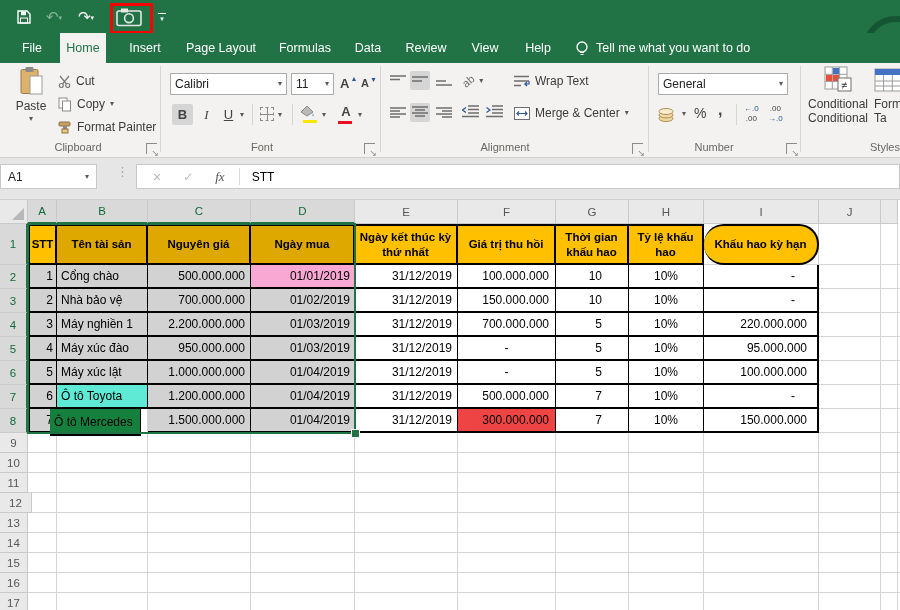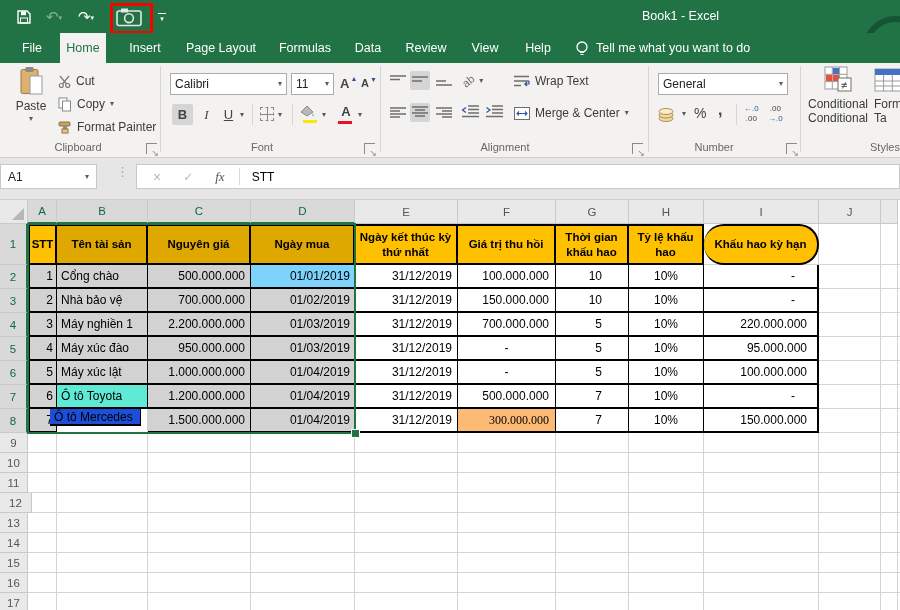--- a/index.html
+++ b/index.html
@@ -76,21 +76,20 @@
         <rect x="5" y="1.5" width="7" height="4" fill="#e6e6e6"></rect>
         <rect x="1" y="4" width="24" height="14.5" rx="2" fill="none" stroke="#e6e6e6" stroke-width="1.6"></rect>
         <circle cx="13" cy="11.2" r="4.4" fill="none" stroke="#e6e6e6" stroke-width="1.6"></circle>
       </svg>
     </div>
     <div style="position:absolute;left:110px;top:3px;width:37px;height:25px;border:3px solid #fa0000;"></div>
     <div class="qat" style="left:155px;width:14px;flex-direction:column;gap:1px;">
       <span style="display:block;width:8px;height:1px;background:#fff;"></span>
         <span class="wcaret">▾</span>
     </div>
-    <span class="title-text" style="left:642px;">Book1  -  Excel</span>
     <div id="watermark">↖</div>
     <div id="watermark-dot"></div>
   </div>
 
   <div id="tabrow">
     <span class="tab" style="left:14px;width:36px;">File</span>
     <span class="tab selected" style="left:60px;width:46px;">Home</span>
     <span class="tab" style="left:120px;width:50px;">Insert</span>
     <span class="tab" style="left:180px;width:82px;">Page Layout</span>
     <span class="tab" style="left:274px;width:62px;">Formulas</span>
@@ -372,21 +371,21 @@
       <div class="tcell thead" style="left: 148px; top: 224px; width: 103px; height: 41px; position: absolute; box-sizing: border-box; background: rgb(223, 168, 0); border-top: 2px solid rgb(0, 0, 0); border-bottom: 2px solid rgb(0, 0, 0); border-right: 2px solid rgb(0, 0, 0);">Nguyên giá</div>
       <div class="tcell thead" style="left: 251px; top: 224px; width: 104px; height: 41px; position: absolute; box-sizing: border-box; background: rgb(223, 168, 0); border-top: 2px solid rgb(0, 0, 0); border-bottom: 2px solid rgb(0, 0, 0); border-right: 2px solid rgb(0, 0, 0);">Ngày mua</div>
       <div class="tcell thead" style="left: 355px; top: 224px; width: 103px; height: 41px; position: absolute; box-sizing: border-box; background: rgb(255, 192, 0); border-top: 2px solid rgb(0, 0, 0); border-bottom: 2px solid rgb(0, 0, 0); border-right: 2px solid rgb(0, 0, 0);">Ngày kết thúc kỳ thứ nhất</div>
       <div class="tcell thead" style="left: 458px; top: 224px; width: 98px; height: 41px; position: absolute; box-sizing: border-box; background: rgb(255, 192, 0); border-top: 2px solid rgb(0, 0, 0); border-bottom: 2px solid rgb(0, 0, 0); border-right: 2px solid rgb(0, 0, 0);">Giá trị thu hồi</div>
       <div class="tcell thead" style="left: 556px; top: 224px; width: 73px; height: 41px; position: absolute; box-sizing: border-box; background: rgb(255, 192, 0); border-top: 2px solid rgb(0, 0, 0); border-bottom: 2px solid rgb(0, 0, 0); border-right: 2px solid rgb(0, 0, 0);">Thời gian khấu hao</div>
       <div class="tcell thead" style="left: 629px; top: 224px; width: 75px; height: 41px; position: absolute; box-sizing: border-box; background: rgb(255, 192, 0); border-top: 2px solid rgb(0, 0, 0); border-bottom: 2px solid rgb(0, 0, 0); border-right: 2px solid rgb(0, 0, 0);">Tỷ lệ khấu hao</div>
       <div class="tcell thead" style="left: 704px; top: 224px; width: 115px; height: 41px; position: absolute; box-sizing: border-box; background: rgb(255, 192, 0); border-top: 2px solid rgb(0, 0, 0); border-bottom: 2px solid rgb(0, 0, 0); border-right: 2px solid rgb(0, 0, 0); border-radius: 20px;">Khấu hao kỳ hạn</div>
       <div class="tcell a-r p3" style="left: 28px; top: 265px; width: 29px; height: 24px; position: absolute; box-sizing: border-box; background: rgb(210, 210, 210); border-bottom: 2px solid rgb(0, 0, 0); border-right: 1px solid rgb(0, 0, 0); border-left: 2px solid rgb(0, 0, 0);">1</div>
       <div class="tcell a-l" style="left: 57px; top: 265px; width: 91px; height: 24px; position: absolute; box-sizing: border-box; background: rgb(210, 210, 210); border-bottom: 2px solid rgb(0, 0, 0); border-right: 1px solid rgb(0, 0, 0);">Cổng chào</div>
       <div class="tcell a-r p5" style="left: 148px; top: 265px; width: 103px; height: 24px; position: absolute; box-sizing: border-box; background: rgb(210, 210, 210); border-bottom: 2px solid rgb(0, 0, 0); border-right: 1px solid rgb(0, 0, 0);">500.000.000</div>
-      <div class="tcell a-r p4" style="left: 251px; top: 265px; width: 104px; height: 24px; position: absolute; box-sizing: border-box; background: #7dd3fc; border-bottom: 2px solid rgb(0, 0, 0); border-right: 1px solid rgb(0, 0, 0);">01/01/2019</div>
+      <div class="tcell a-r p4" style="left: 251px; top: 265px; width: 104px; height: 24px; position: absolute; box-sizing: border-box; background: #f9a8d4; border-bottom: 2px solid rgb(0, 0, 0); border-right: 1px solid rgb(0, 0, 0);">01/01/2019</div>
       <div class="tcell a-r p5" style="left: 355px; top: 265px; width: 103px; height: 24px; position: absolute; box-sizing: border-box; background: rgb(255, 255, 255); border-bottom: 2px solid rgb(0, 0, 0); border-right: 1px solid rgb(0, 0, 0);">31/12/2019</div>
       <div class="tcell a-r p6" style="left: 458px; top: 265px; width: 98px; height: 24px; position: absolute; box-sizing: border-box; background: rgb(255, 255, 255); border-bottom: 2px solid rgb(0, 0, 0); border-right: 1px solid rgb(0, 0, 0);">100.000.000</div>
       <div class="tcell a-r p26" style="left: 556px; top: 265px; width: 73px; height: 24px; position: absolute; box-sizing: border-box; background: rgb(255, 255, 255); border-bottom: 2px solid rgb(0, 0, 0); border-right: 1px solid rgb(0, 0, 0);">10</div>
       <div class="tcell a-c" style="left: 629px; top: 265px; width: 75px; height: 24px; position: absolute; box-sizing: border-box; background: rgb(255, 255, 255); border-bottom: 2px solid rgb(0, 0, 0); border-right: 1px solid rgb(0, 0, 0);">10%</div>
       <div class="tcell a-r p22" style="left: 704px; top: 265px; width: 115px; height: 24px; position: absolute; box-sizing: border-box; background: rgb(255, 255, 255); border-bottom: 2px solid rgb(0, 0, 0); border-right: 2px solid rgb(0, 0, 0);">-</div>
       <div class="tcell a-r p3" style="left: 28px; top: 289px; width: 29px; height: 24px; position: absolute; box-sizing: border-box; background: rgb(210, 210, 210); border-bottom: 2px solid rgb(0, 0, 0); border-right: 1px solid rgb(0, 0, 0); border-left: 2px solid rgb(0, 0, 0);">2</div>
       <div class="tcell a-l" style="left: 57px; top: 289px; width: 91px; height: 24px; position: absolute; box-sizing: border-box; background: rgb(210, 210, 210); border-bottom: 2px solid rgb(0, 0, 0); border-right: 1px solid rgb(0, 0, 0);">Nhà bảo vệ</div>
       <div class="tcell a-r p5" style="left: 148px; top: 289px; width: 103px; height: 24px; position: absolute; box-sizing: border-box; background: rgb(210, 210, 210); border-bottom: 2px solid rgb(0, 0, 0); border-right: 1px solid rgb(0, 0, 0);">700.000.000</div>
       <div class="tcell a-r p4" style="left: 251px; top: 289px; width: 104px; height: 24px; position: absolute; box-sizing: border-box; background: rgb(210, 210, 210); border-bottom: 2px solid rgb(0, 0, 0); border-right: 1px solid rgb(0, 0, 0);">01/02/2019</div>
       <div class="tcell a-r p5" style="left: 355px; top: 289px; width: 103px; height: 24px; position: absolute; box-sizing: border-box; background: rgb(255, 255, 255); border-bottom: 2px solid rgb(0, 0, 0); border-right: 1px solid rgb(0, 0, 0);">31/12/2019</div>
@@ -424,25 +423,25 @@
       <div class="tcell a-r p3" style="left: 28px; top: 385px; width: 29px; height: 24px; position: absolute; box-sizing: border-box; background: rgb(210, 210, 210); border-bottom: 2px solid rgb(0, 0, 0); border-right: 1px solid rgb(0, 0, 0); border-left: 2px solid rgb(0, 0, 0);">6</div>
       <div class="tcell a-l" style="left: 57px; top: 385px; width: 91px; height: 24px; position: absolute; box-sizing: border-box; background: #5eead4; border-bottom: 2px solid rgb(0, 0, 0); border-right: 1px solid rgb(0, 0, 0);">Ô tô Toyota</div>
       <div class="tcell a-r p5" style="left: 148px; top: 385px; width: 103px; height: 24px; position: absolute; box-sizing: border-box; background: rgb(210, 210, 210); border-bottom: 2px solid rgb(0, 0, 0); border-right: 1px solid rgb(0, 0, 0);">1.200.000.000</div>
       <div class="tcell a-r p4" style="left: 251px; top: 385px; width: 104px; height: 24px; position: absolute; box-sizing: border-box; background: rgb(210, 210, 210); border-bottom: 2px solid rgb(0, 0, 0); border-right: 1px solid rgb(0, 0, 0);">01/04/2019</div>
       <div class="tcell a-r p5" style="left: 355px; top: 385px; width: 103px; height: 24px; position: absolute; box-sizing: border-box; background: rgb(255, 255, 255); border-bottom: 2px solid rgb(0, 0, 0); border-right: 1px solid rgb(0, 0, 0);">31/12/2019</div>
       <div class="tcell a-r p6" style="left: 458px; top: 385px; width: 98px; height: 24px; position: absolute; box-sizing: border-box; background: rgb(255, 255, 255); border-bottom: 2px solid rgb(0, 0, 0); border-right: 1px solid rgb(0, 0, 0);">500.000.000</div>
       <div class="tcell a-r p26" style="left: 556px; top: 385px; width: 73px; height: 24px; position: absolute; box-sizing: border-box; background: rgb(255, 255, 255); border-bottom: 2px solid rgb(0, 0, 0); border-right: 1px solid rgb(0, 0, 0);">7</div>
       <div class="tcell a-c" style="left: 629px; top: 385px; width: 75px; height: 24px; position: absolute; box-sizing: border-box; background: rgb(255, 255, 255); border-bottom: 2px solid rgb(0, 0, 0); border-right: 1px solid rgb(0, 0, 0);">10%</div>
       <div class="tcell a-r p22" style="left: 704px; top: 385px; width: 115px; height: 24px; position: absolute; box-sizing: border-box; background: rgb(255, 255, 255); border-bottom: 2px solid rgb(0, 0, 0); border-right: 2px solid rgb(0, 0, 0);">-</div>
       <div class="tcell a-r p3" style="left: 28px; top: 409px; width: 29px; height: 24px; position: absolute; box-sizing: border-box; background: rgb(210, 210, 210); border-bottom: 2px solid rgb(0, 0, 0); border-right: 1px solid rgb(0, 0, 0); border-left: 2px solid rgb(0, 0, 0);">7</div>
-      <div class="tcell a-l" style="left: 50px; top: 409px; width: 91px; height: 17px; position: absolute; box-sizing: border-box; background: #1d4ed8; border-bottom: 2px solid rgb(0, 0, 0); border-right: 1px solid rgb(0, 0, 0);">Ô tô Mercedes</div>
+      <div class="tcell a-l" style="left: 50px; top: 409px; width: 91px; height: 27px; position: absolute; box-sizing: border-box; background: #15803d; border-bottom: 2px solid rgb(0, 0, 0); border-right: 1px solid rgb(0, 0, 0);">Ô tô Mercedes</div>
       <div class="tcell a-r p5" style="left: 148px; top: 409px; width: 103px; height: 24px; position: absolute; box-sizing: border-box; background: rgb(210, 210, 210); border-bottom: 2px solid rgb(0, 0, 0); border-right: 1px solid rgb(0, 0, 0);">1.500.000.000</div>
       <div class="tcell a-r p4" style="left: 251px; top: 409px; width: 104px; height: 24px; position: absolute; box-sizing: border-box; background: rgb(210, 210, 210); border-bottom: 2px solid rgb(0, 0, 0); border-right: 1px solid rgb(0, 0, 0);">01/04/2019</div>
       <div class="tcell a-r p5" style="left: 355px; top: 409px; width: 103px; height: 24px; position: absolute; box-sizing: border-box; background: rgb(255, 255, 255); border-bottom: 2px solid rgb(0, 0, 0); border-right: 1px solid rgb(0, 0, 0);">31/12/2019</div>
-      <div class="tcell a-r p6" style="left: 458px; top: 409px; width: 98px; height: 24px; position: absolute; box-sizing: border-box; background: #fdba74; border-bottom: 2px solid rgb(0, 0, 0); border-right: 1px solid rgb(0, 0, 0); font-family: Liberation Serif, serif;">300.000.000</div>
+      <div class="tcell a-r p6" style="left: 458px; top: 409px; width: 98px; height: 24px; position: absolute; box-sizing: border-box; background: #ef4444; border-bottom: 2px solid rgb(0, 0, 0); border-right: 1px solid rgb(0, 0, 0);">300.000.000</div>
       <div class="tcell a-r p26" style="left: 556px; top: 409px; width: 73px; height: 24px; position: absolute; box-sizing: border-box; background: rgb(255, 255, 255); border-bottom: 2px solid rgb(0, 0, 0); border-right: 1px solid rgb(0, 0, 0);">7</div>
       <div class="tcell a-c" style="left: 629px; top: 409px; width: 75px; height: 24px; position: absolute; box-sizing: border-box; background: rgb(255, 255, 255); border-bottom: 2px solid rgb(0, 0, 0); border-right: 1px solid rgb(0, 0, 0);">10%</div>
       <div class="tcell a-r p10" style="left: 704px; top: 409px; width: 115px; height: 24px; position: absolute; box-sizing: border-box; background: rgb(255, 255, 255); border-bottom: 2px solid rgb(0, 0, 0); border-right: 2px solid rgb(0, 0, 0);">150.000.000</div>
     </div>
   <div id="col-headers">
       <div class="chdr sel" style="left: 28px; top: 200px; width: 29px; height: 24px; position: absolute; box-sizing: border-box;">A</div>
       <div class="chdr sel" style="left: 57px; top: 200px; width: 91px; height: 24px; position: absolute; box-sizing: border-box;">B</div>
       <div class="chdr sel" style="left: 148px; top: 200px; width: 103px; height: 24px; position: absolute; box-sizing: border-box;">C</div>
       <div class="chdr sel" style="left: 251px; top: 200px; width: 104px; height: 24px; position: absolute; box-sizing: border-box;">D</div>
       <div class="chdr" style="left: 355px; top: 200px; width: 103px; height: 24px; position: absolute; box-sizing: border-box;">E</div>

